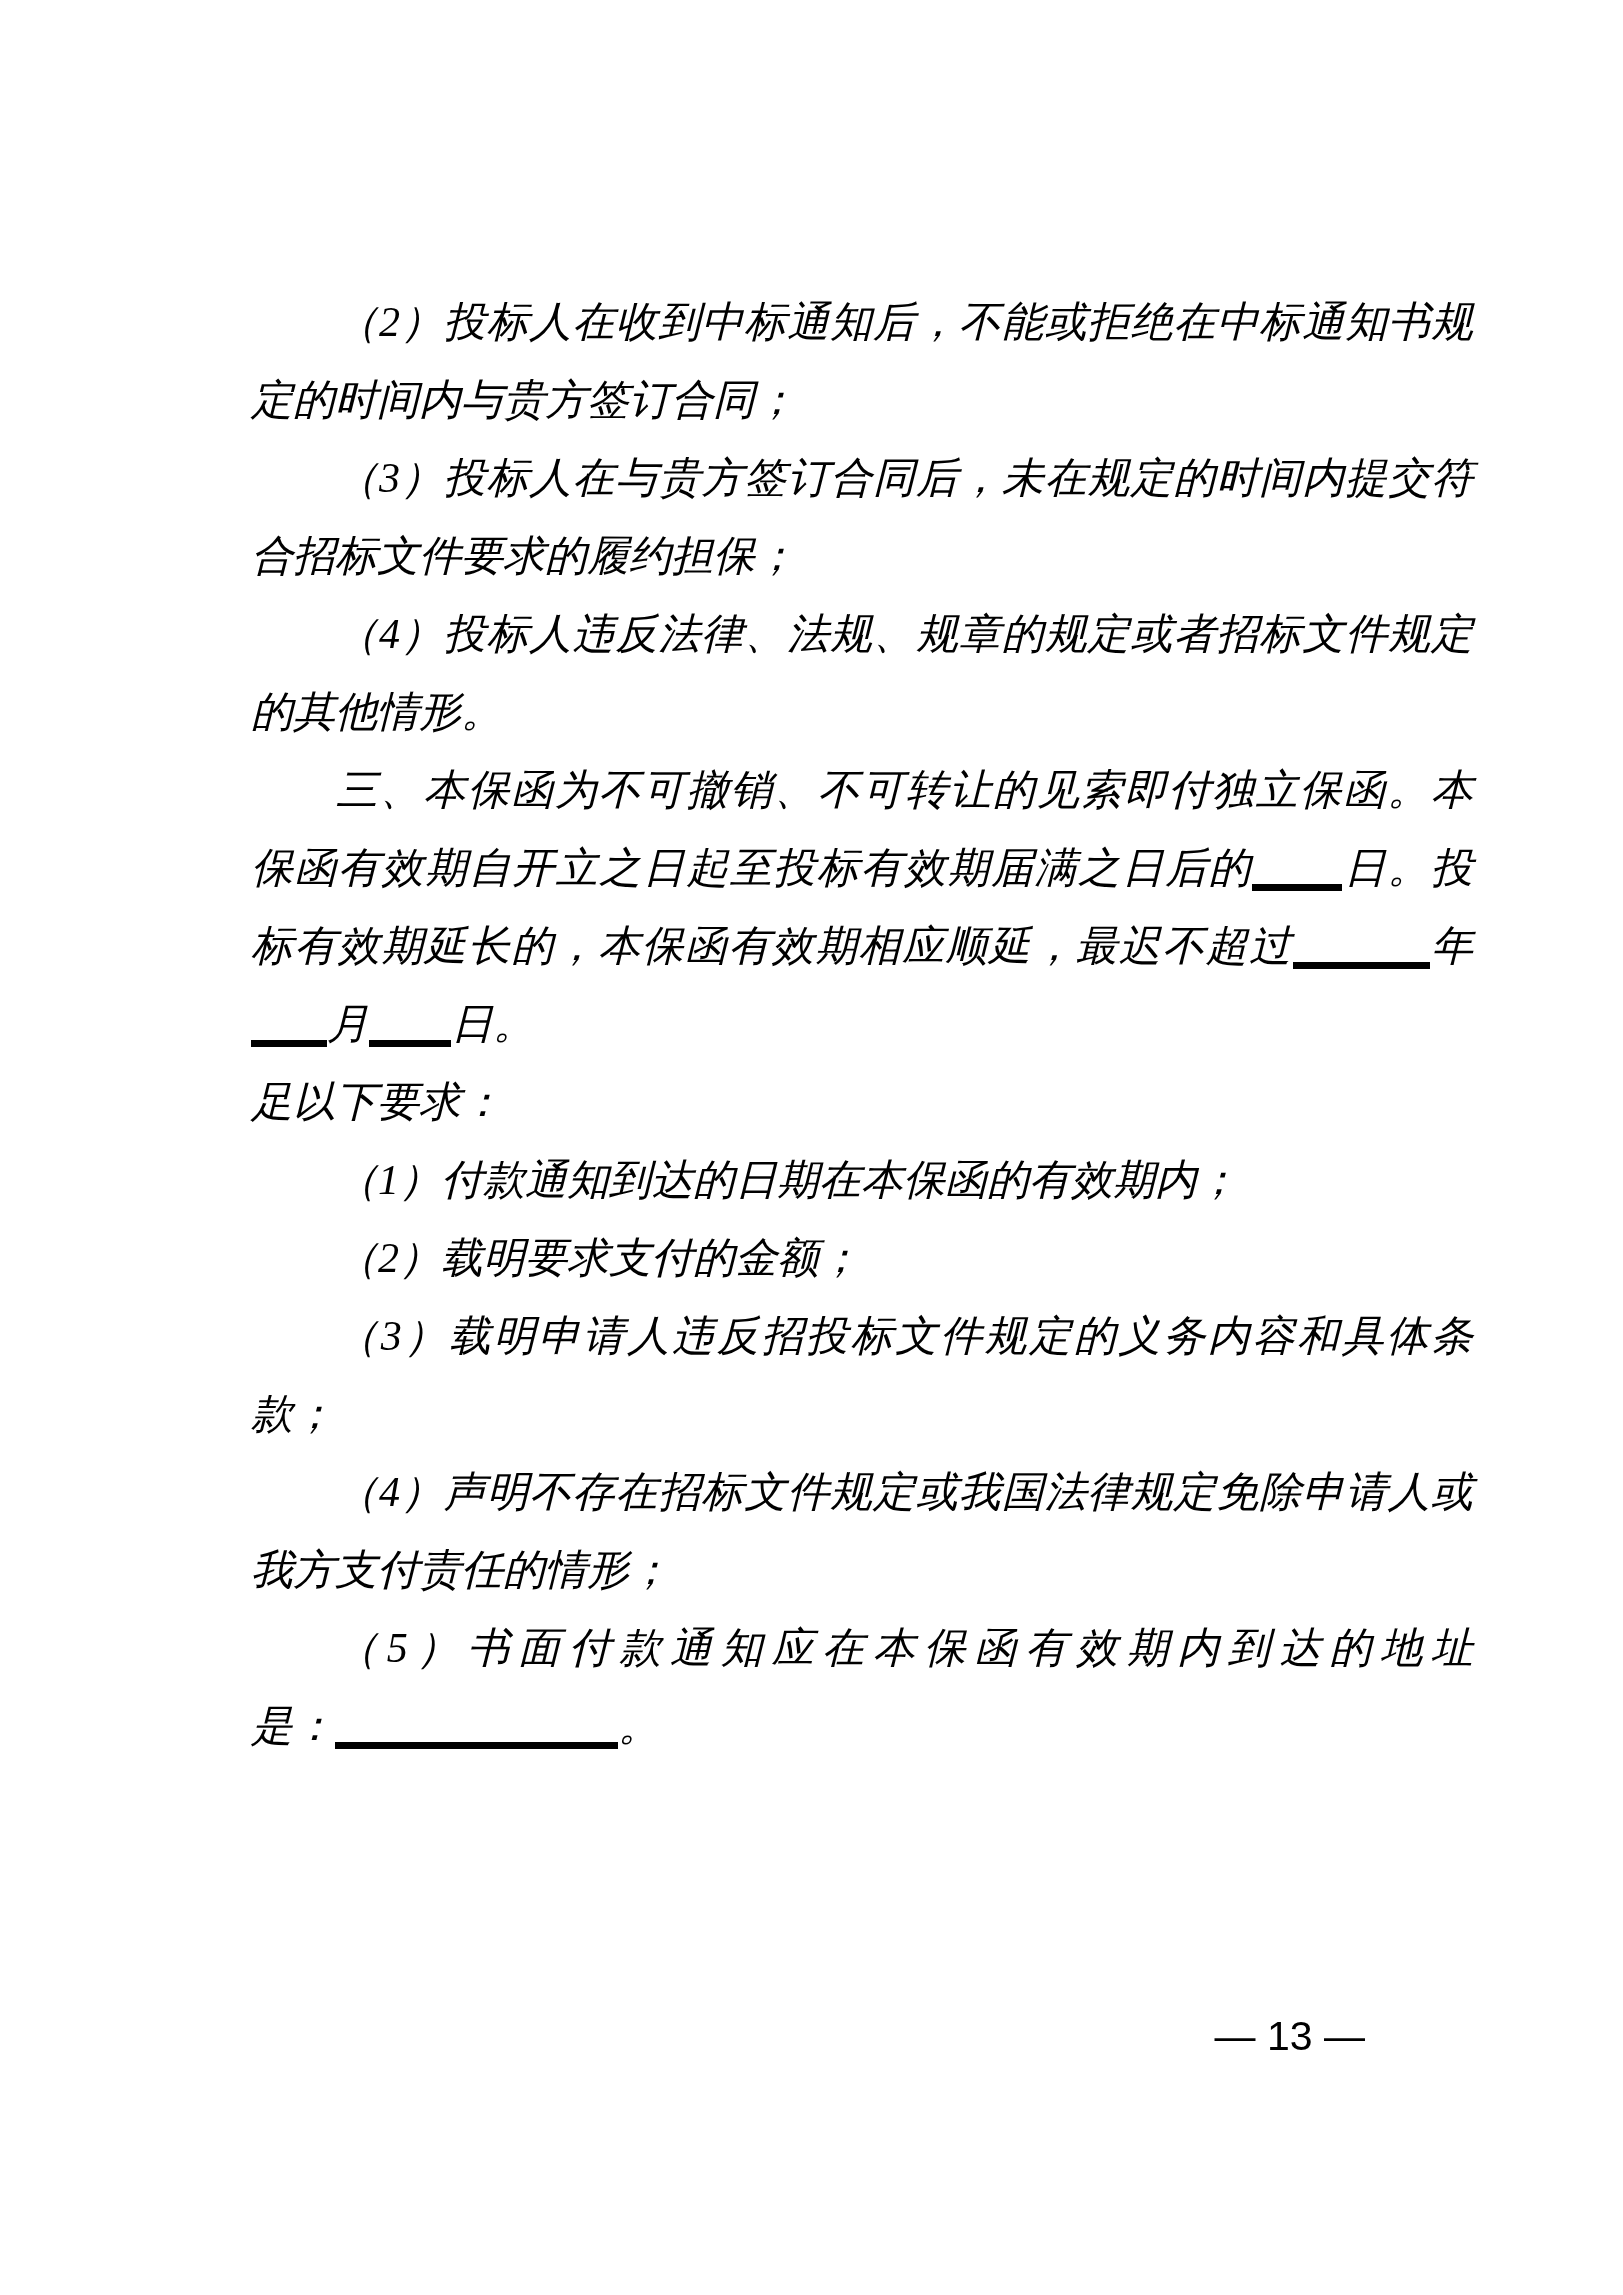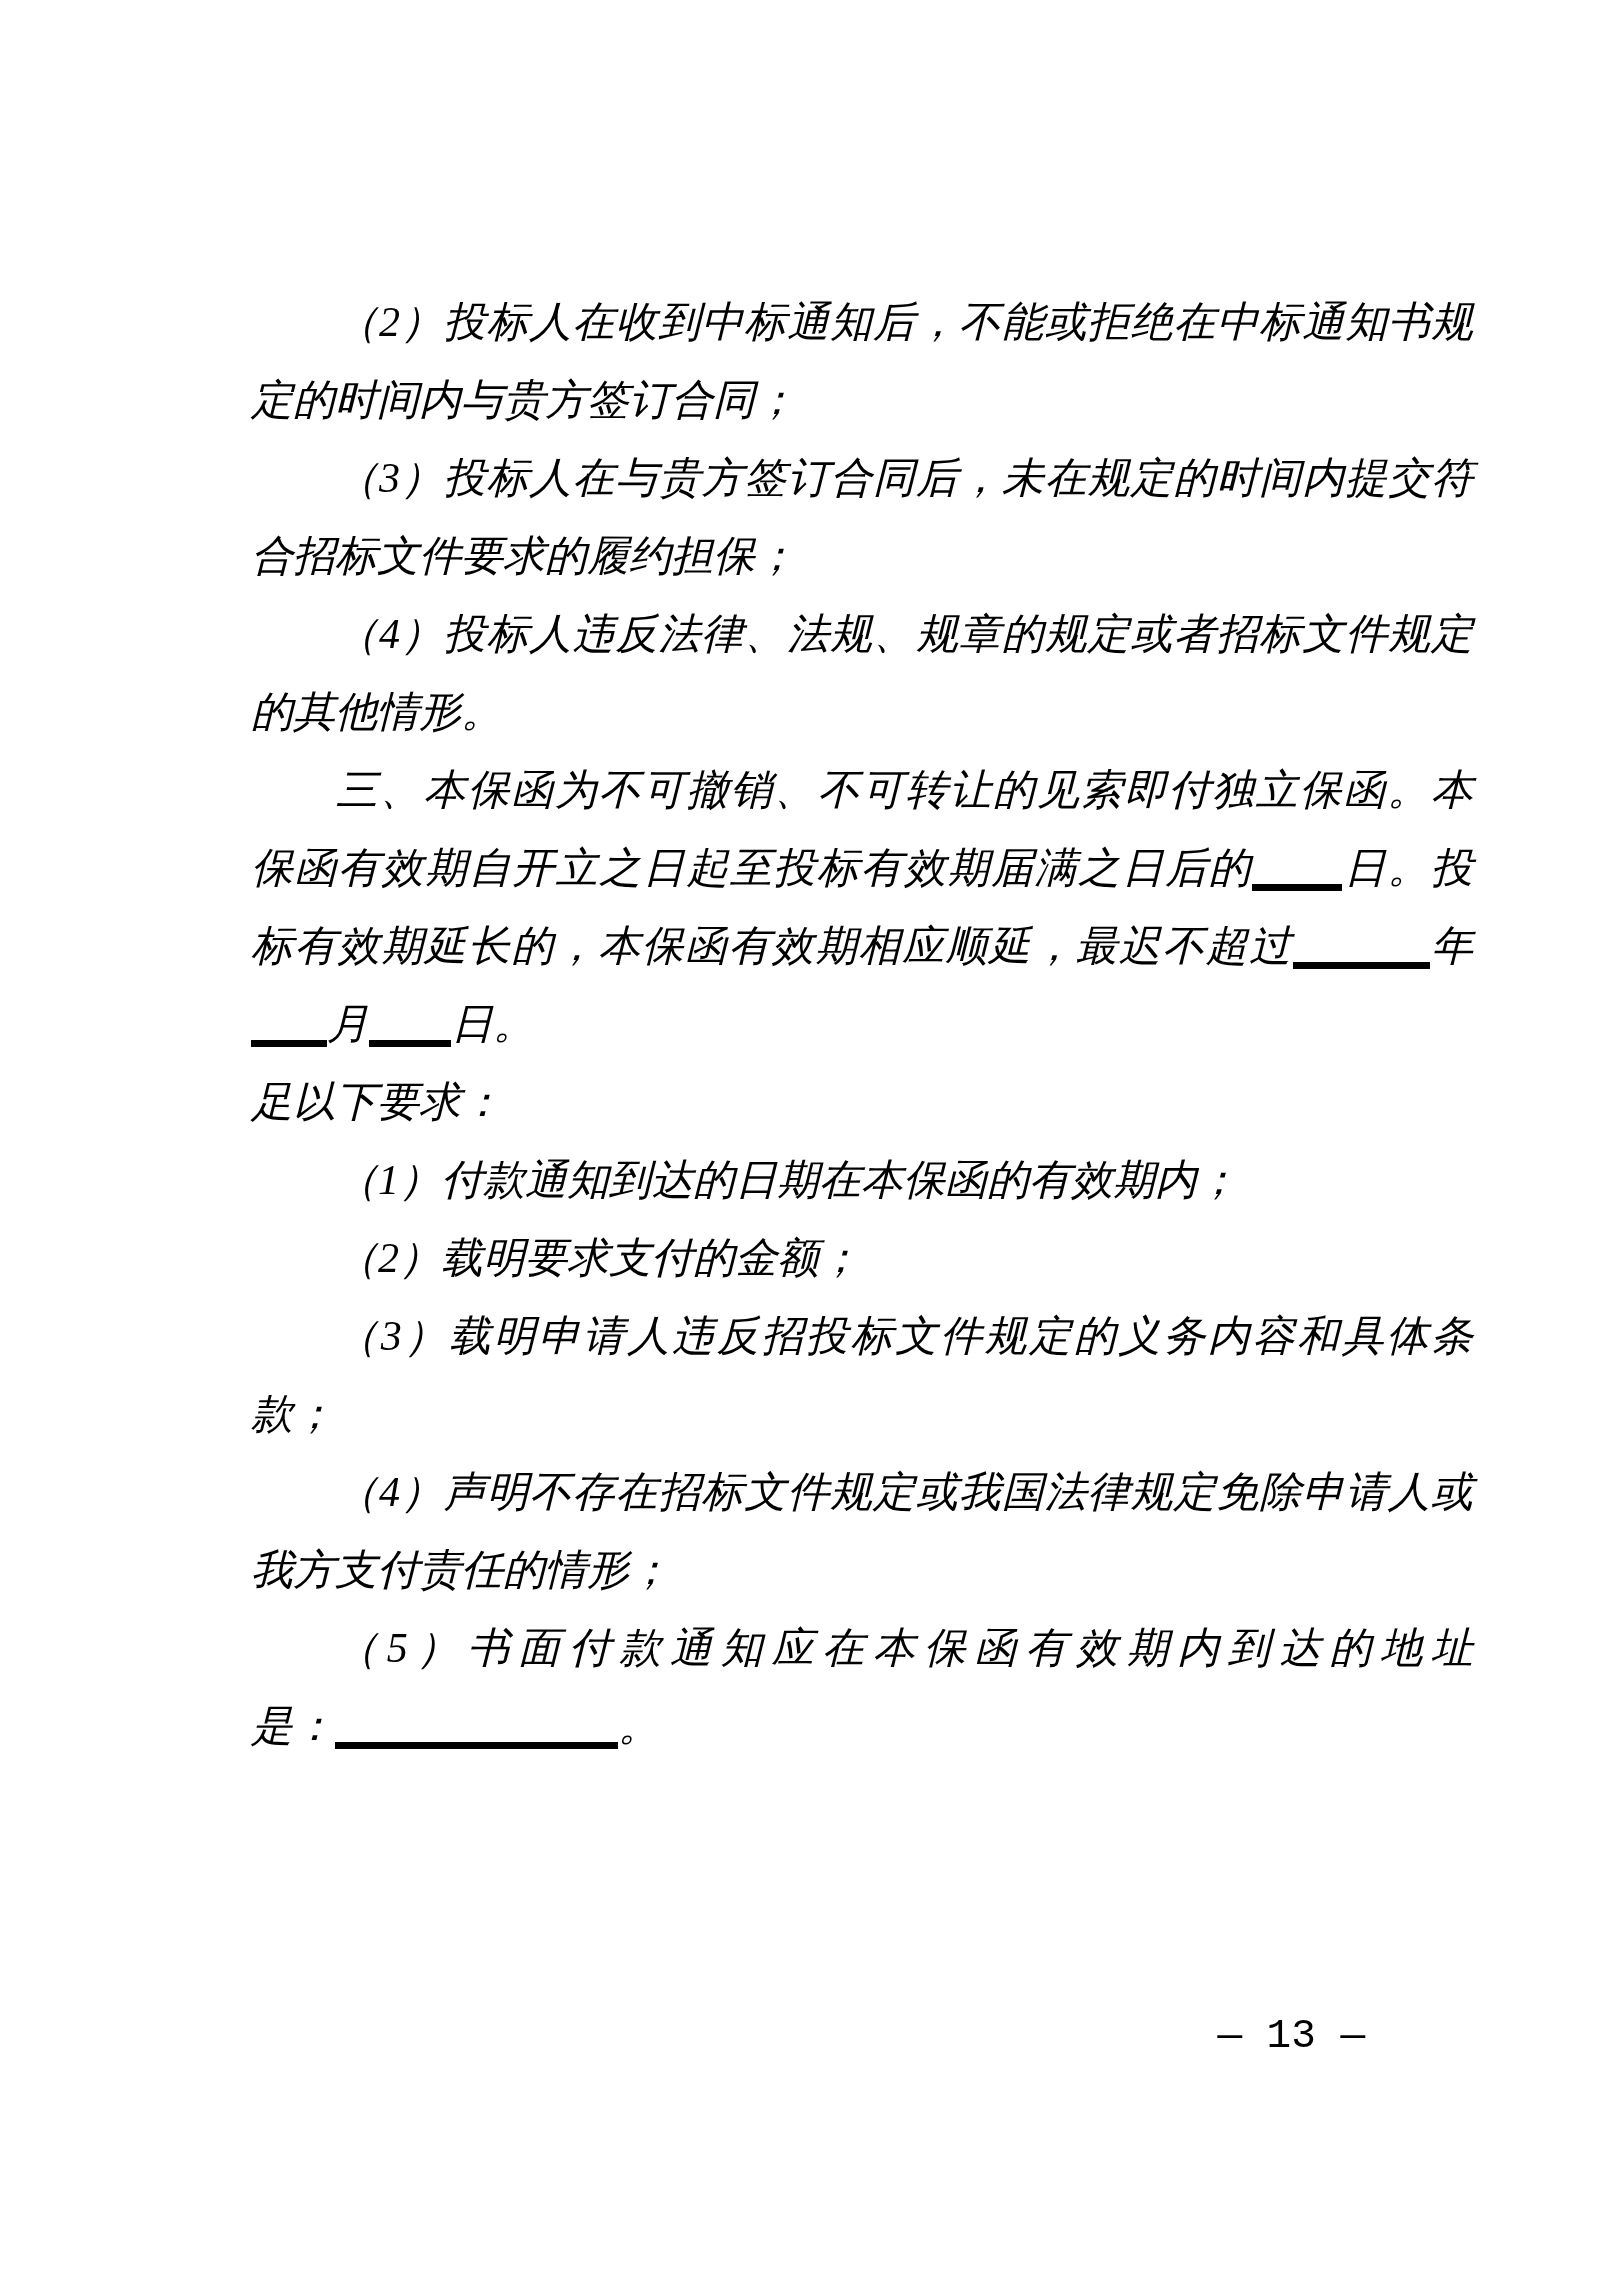--- a/index.html
+++ b/index.html
@@ -40,21 +40,21 @@
   .blank {
     display: inline-block;
     height: 7.2px;
     background: #000000;
     vertical-align: -9.3px;
   }
   .page-number {
     position: absolute;
     top: 2014px;
     right: 258px;
-    font-family: Liberation Mono, monospace;
+    font-family: Liberation Sans, sans-serif;
     font-style: normal;
     font-size: 41px;
     line-height: 45px;
     color: #000000;
     white-space: nowrap;
   }
 </style>
 </head>
 <body>
 

